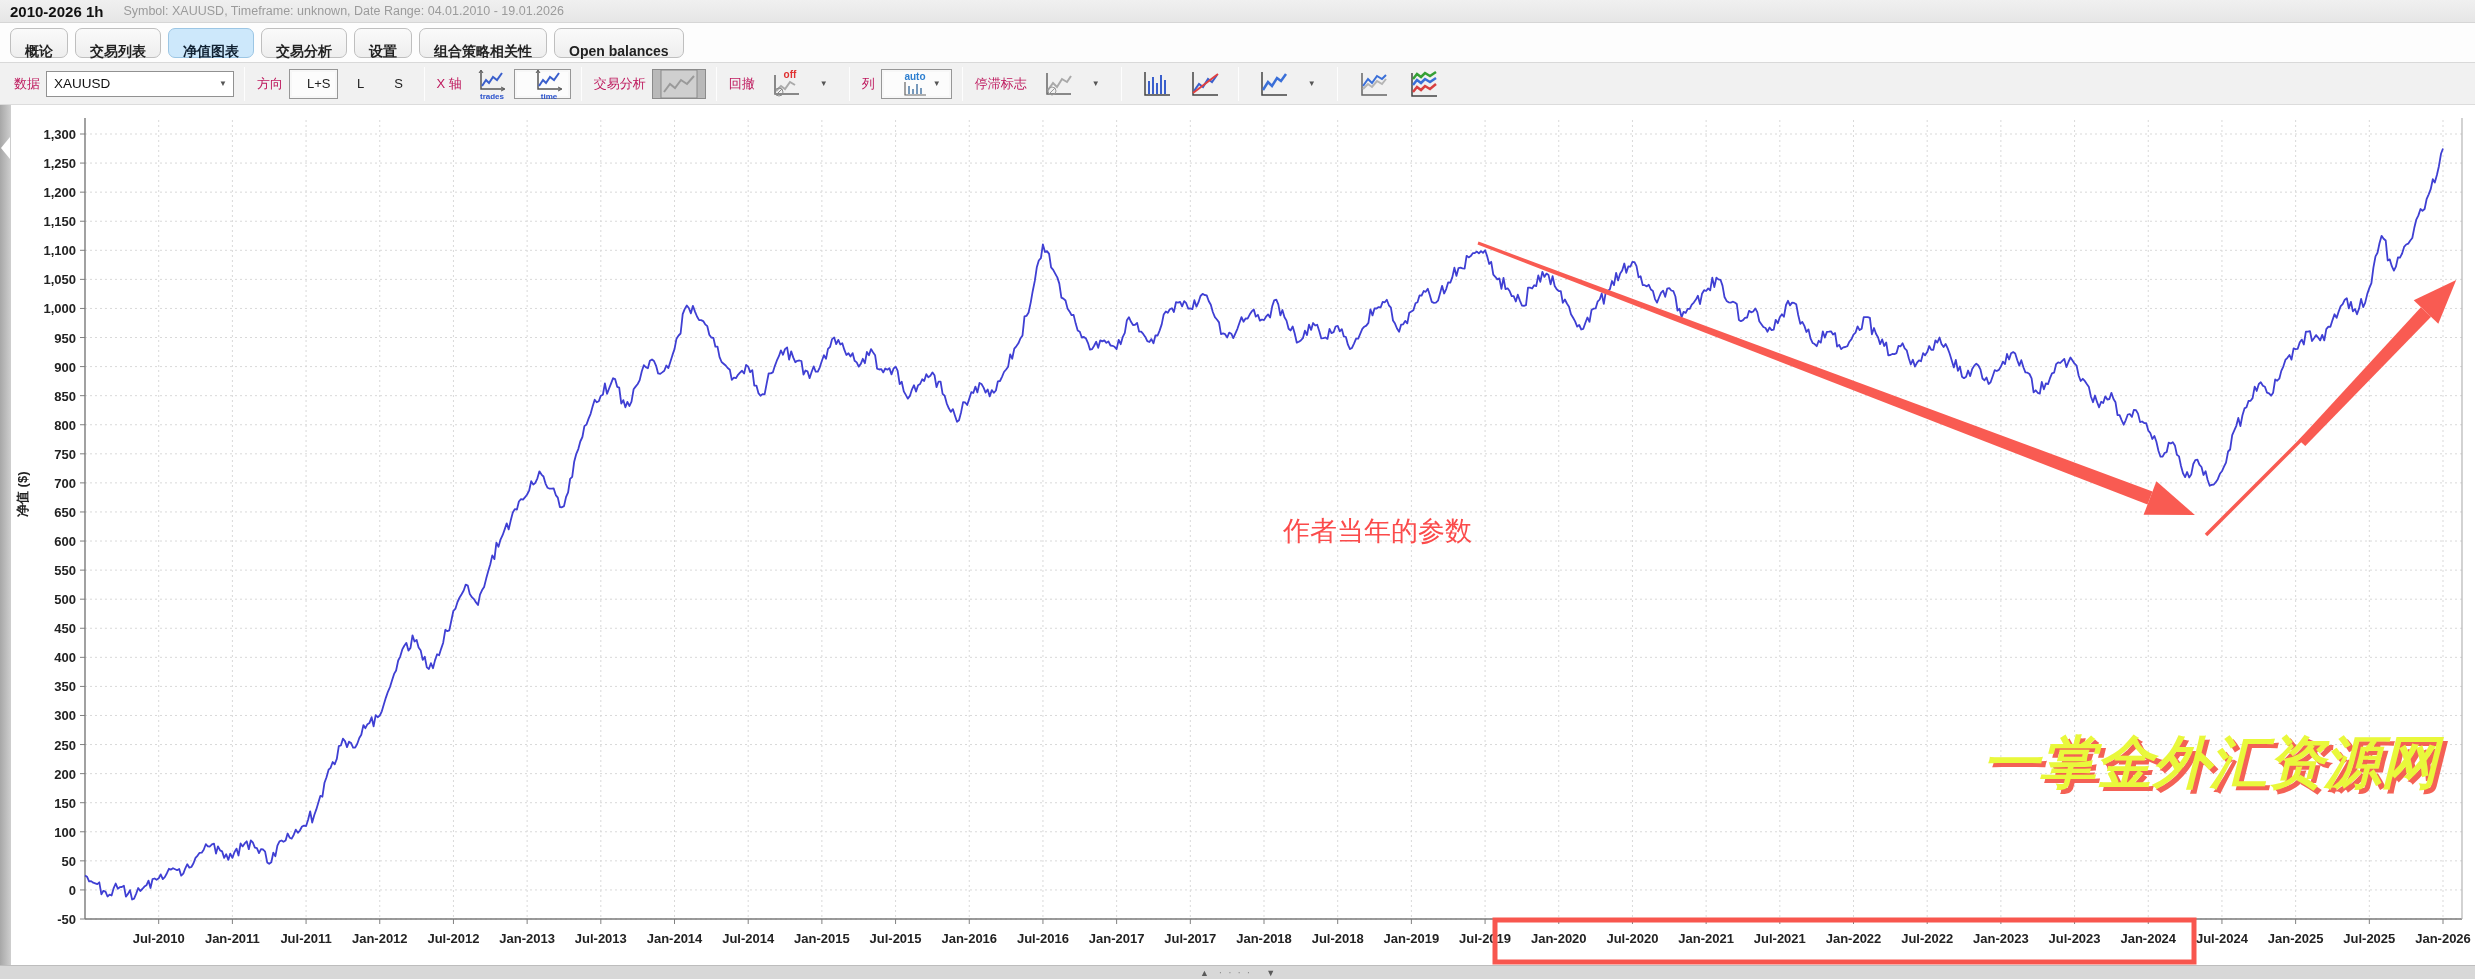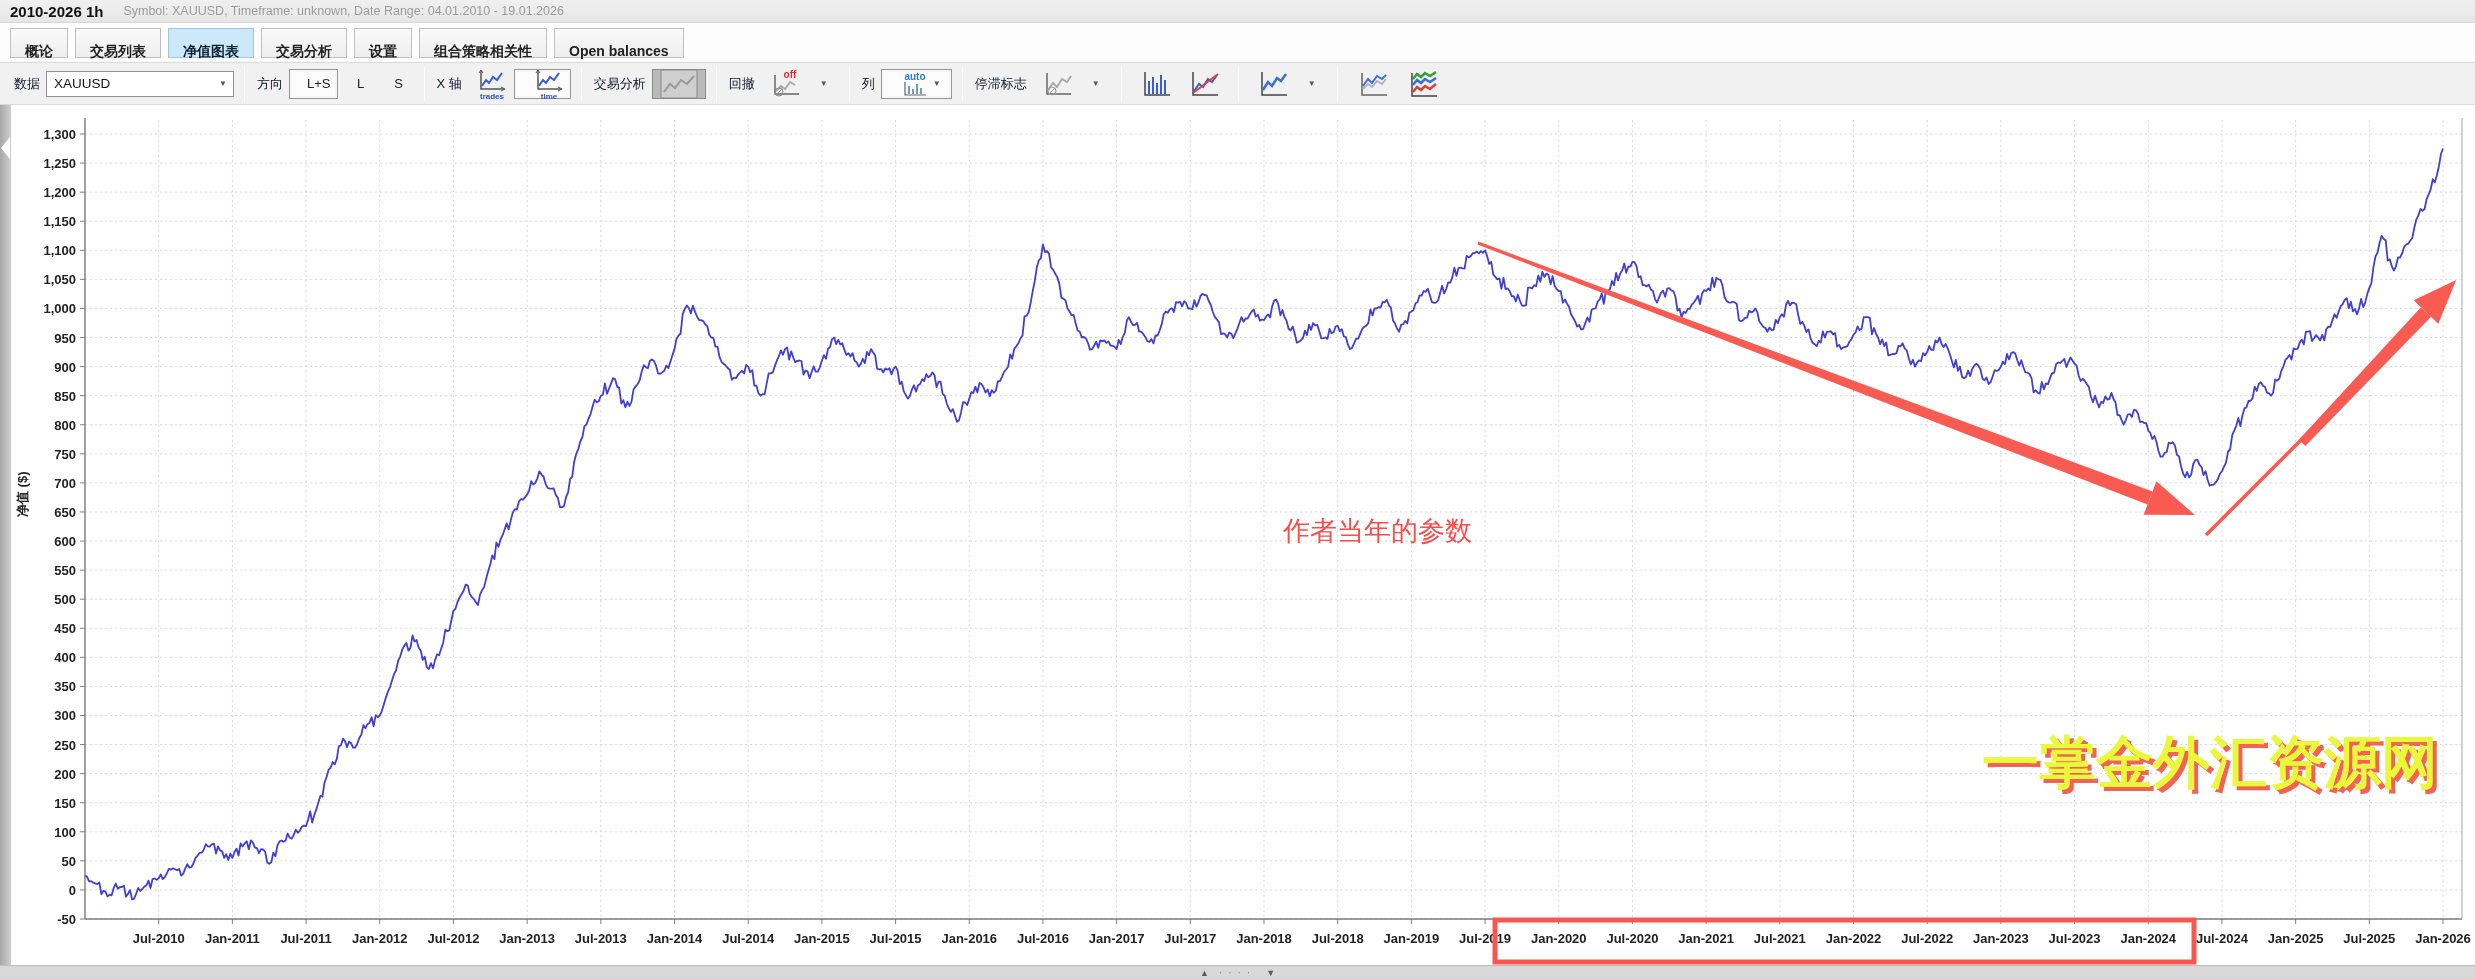--- a/index.html
+++ b/index.html
@@ -12,29 +12,29 @@
               background:linear-gradient(#f0f0f0,#e6e6e6); border-bottom:1px solid #d6d6d6;
               display:flex; align-items:center; padding-left:10px; }
   .titlebar .wtitle { font-size:15px; font-weight:bold; color:#111; }
   .titlebar .wsub { font-size:12.5px; color:#9b9b9b; margin-left:20px; }
 
   
   .tabbar { position:absolute; left:0; top:23px; width:2475px; height:40px;
             background:#fdfdfd; border-bottom:1px solid #d9d9d9;
             display:flex; align-items:flex-end; padding:0 0 0 10px; }
   .tab { height:30px; line-height:28px; padding:8px 14px; margin-right:7px; margin-bottom:4px;
-         background:linear-gradient(#fafafa,#eeeeee); border:1px solid #bfbfbf; border-radius:0;
+         background:linear-gradient(#fafafa,#eeeeee); border:1px solid #bfbfbf; border-radius:7px;
          font-size:14px; font-weight:bold; color:#222; cursor:default; white-space:nowrap;margin-top:44px; }
   .tab.active { background:#cde8fb; border-color:#9cc6e4; color:#123; }
 
   
   .toolbar { position:absolute; left:0; top:63px; width:2475px; height:42px;
              background:#f1f1f1; border-bottom:1px solid #dcdcdc;
              display:flex; align-items:center; padding-left:12px; }
-  .tlabel { font-size:13px; color:#0f172a; margin:0 6px 0 2px; white-space:nowrap;text-align:right; }
+  .tlabel { font-size:13px; color:#be185d; margin:0 6px 0 2px; white-space:nowrap;text-align:right; }
   .sep { width:1px; height:34px; background:#c9c9c9; border-right:1px solid #fdfdfd; margin:0 10px; }
   .combo { width:188px; height:26px; background:#fff; border:1px solid #919191;
            display:flex; align-items:center; font-size:13.5px; color:#111; }
   .combo .cval { flex:1; padding-left:7px; }
   .combo .carr { width:20px; text-align:center; font-size:8px; color:#555; }
   .tbtn { height:30px; min-width:30px; display:flex; align-items:center; justify-content:center;
           border:1px solid transparent; background:transparent; font-size:13px; color:#222;
           padding:0 6px; cursor:default; }
   .tbtn.boxed { background:#fcfcfc; border:1px solid #979797; box-shadow:0 0 0 2px #f7f7f7 inset;padding-left:17px; }
   .tbtn.pressed { background:#b9b9b9; border:1px solid #8b8b8b; }
@@ -46,21 +46,21 @@
   #chart-svg { position:absolute; left:0; top:0; }
   .leftstrip { position:absolute; left:0; top:0; width:11px; height:860px;
                background:linear-gradient(to right,#a7a7a7,#cfcfcf); }
   .leftstrip .tri { position:absolute; left:1px; top:32px; width:0; height:0;
                     border-top:11px solid transparent; border-bottom:11px solid transparent;
                     border-right:9px solid #ffffff; }
   .ylabel-rot { position:absolute; left:8px; top:388px; width:30px; text-align:center;
                 transform:rotate(-90deg); transform-origin:center; font-size:13px; font-weight:bold;
                 color:#222; white-space:nowrap; }
   .note { position:absolute; left:1283px; top:408px; font-size:27px; color:#fb4b4b; white-space:nowrap; }
-  .watermark { position:absolute; left:1972px; top:620px; width:476px; text-align:center; }
+  .watermark { position:absolute; left:1972px; top:620px; width:476px; text-align:center;font-style:italic; }
   .wm1 { font-size:57px; font-weight:bold; color:#e9f83b;
          text-shadow:4px 4px 0 rgba(243,80,66,0.9); white-space:nowrap; }
   .wm2 { margin-top:16px; font-size:60px; font-weight:bold; color:#f4433a;
          text-shadow:4px 4px 0 #d4d4d4; white-space:nowrap; letter-spacing:1px; }
 
   
   .splitter { position:absolute; left:0; top:965px; width:2475px; height:14px;
               background:#d8d8d8; border-top:1px solid #bdbdbd;
               display:flex; align-items:center; justify-content:center; }
   .splitter .handle { display:flex; align-items:center; gap:10px; color:#5a5a5a;

